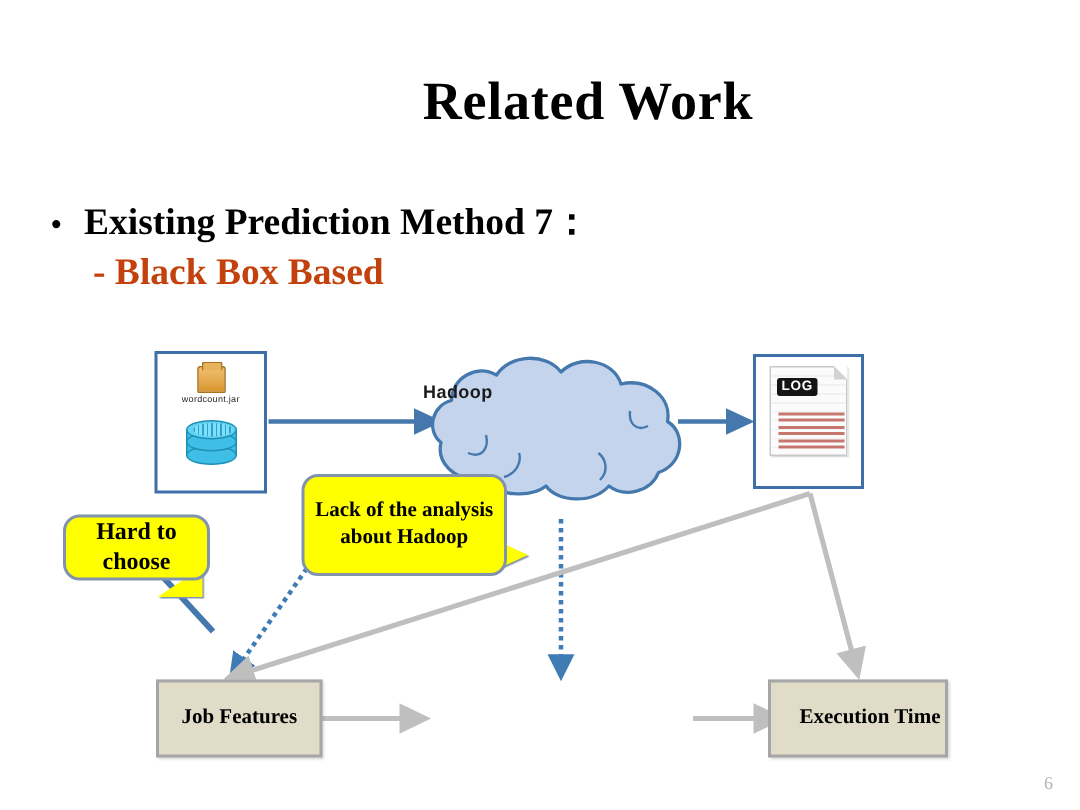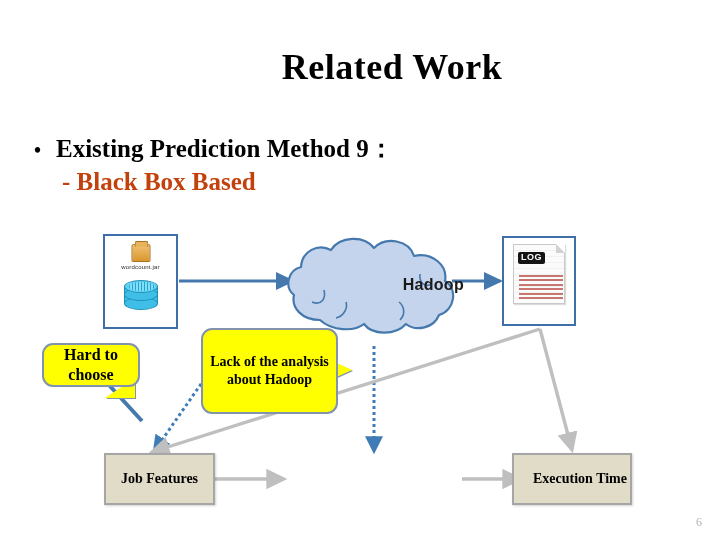--- a/index.html
+++ b/index.html
@@ -171,26 +171,26 @@
   #cloud-shape {
     position: absolute;
     left: 282px;
     top: 232px;
     width: 182px;
     height: 110px;
   }
   #cloud-label {
     position: absolute;
     left: 282px;
-    top: 276px;
+    top: 254px;
     width: 182px;
-    text-align: right;
+    text-align: left;
     font-family: "Liberation Sans", sans-serif;
     font-weight: bold;
-    font-size: 16px;
+    font-size: 12px;
     color: #1a1a1a;
     letter-spacing: 0.3px;
   }
 
   
   #log-box {
     position: absolute;
     left: 502px;
     top: 236px;
     width: 74px;
@@ -268,23 +268,23 @@
   #callout-hard {
     left: 42px;
     top: 343px;
     width: 98px;
     height: 44px;
     font-size: 16px;
     line-height: 1.22;
   }
   #callout-lack {
     left: 201px;
-    top: 328px;
+    top: 316px;
     width: 137px;
-    height: 86px;
+    height: 68px;
     font-size: 14px;
     line-height: 1.26;
   }
   
   #tail-hard {
     position: absolute;
     left: 105px;
     top: 378px;
     width: 0;
     height: 0;
@@ -356,21 +356,21 @@
   }
 </style>
 </head>
 <body>
 
 <div id="slide-title">Related Work</div>
 
 <div id="bullet-block">
   <div class="bullet-line">
     <span class="bullet-dot">•</span>
-    <span>Existing Prediction Method 9：</span>
+    <span>Existing Prediction Method 7：</span>
   </div>
   <div class="sub-line">- Black Box Based</div>
 </div>
 
 <div id="diagram">
 
   <svg id="connector-layer" viewBox="0 0 720 540" xmlns="http://www.w3.org/2000/svg">
     <defs>
       <marker id="arrow-blue" markerWidth="7" markerHeight="7" refX="5.4" refY="3" orient="auto" markerUnits="strokeWidth">
         <path d="M0,0 L6.4,3 L0,6 z" fill="#4579ae"></path>

